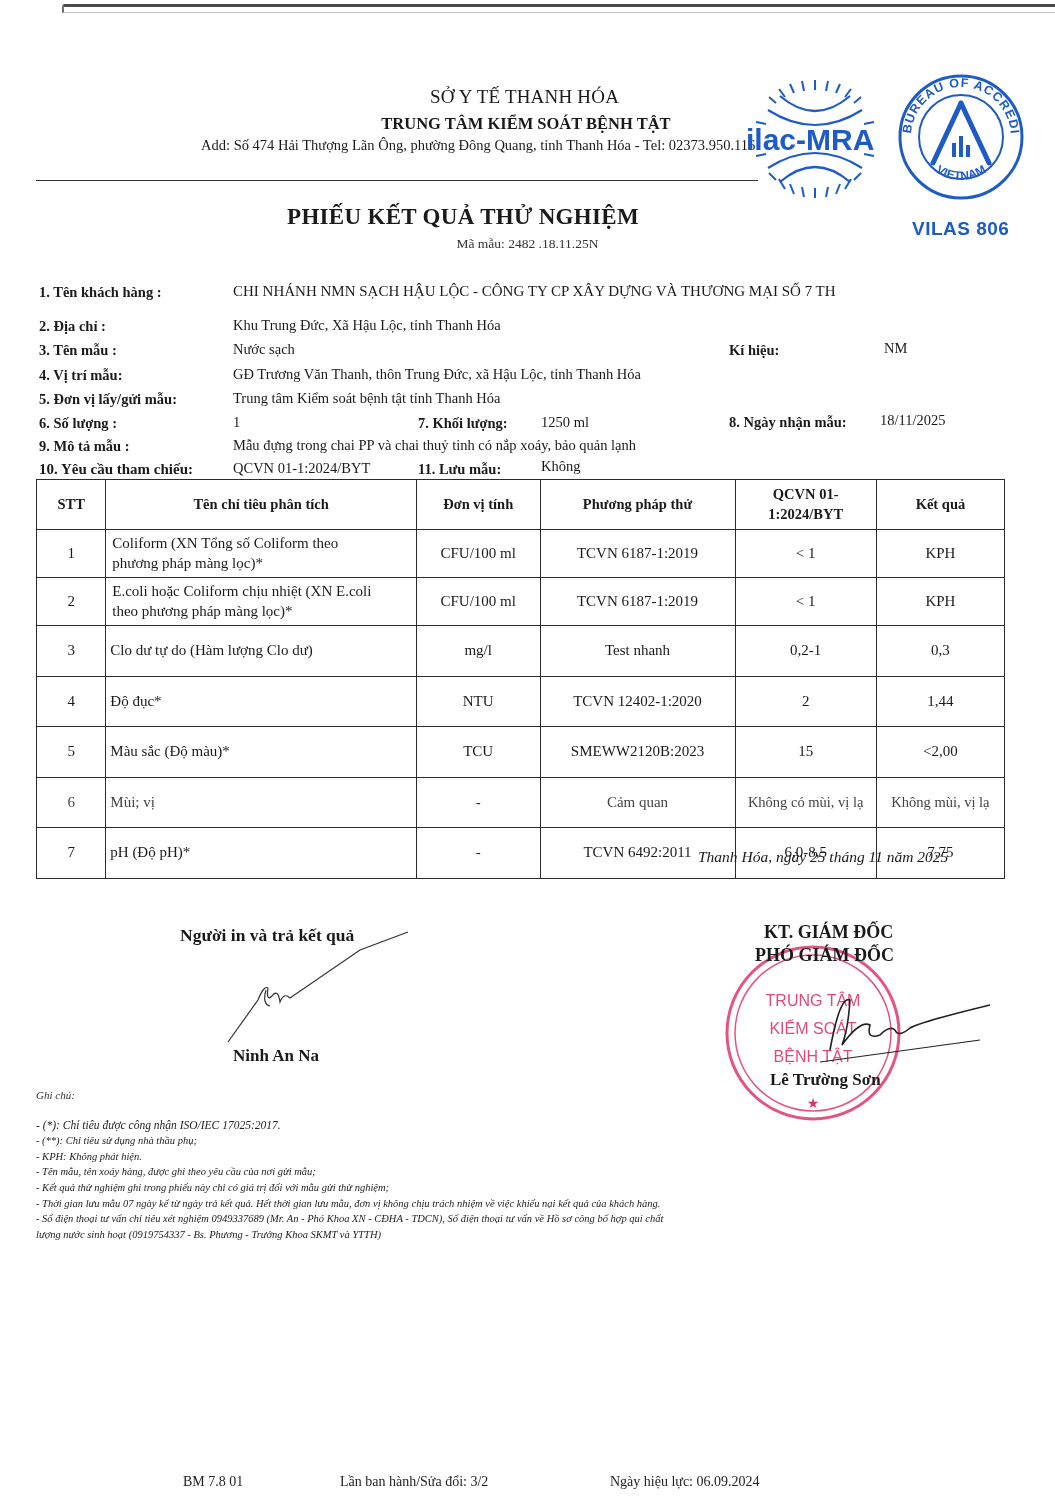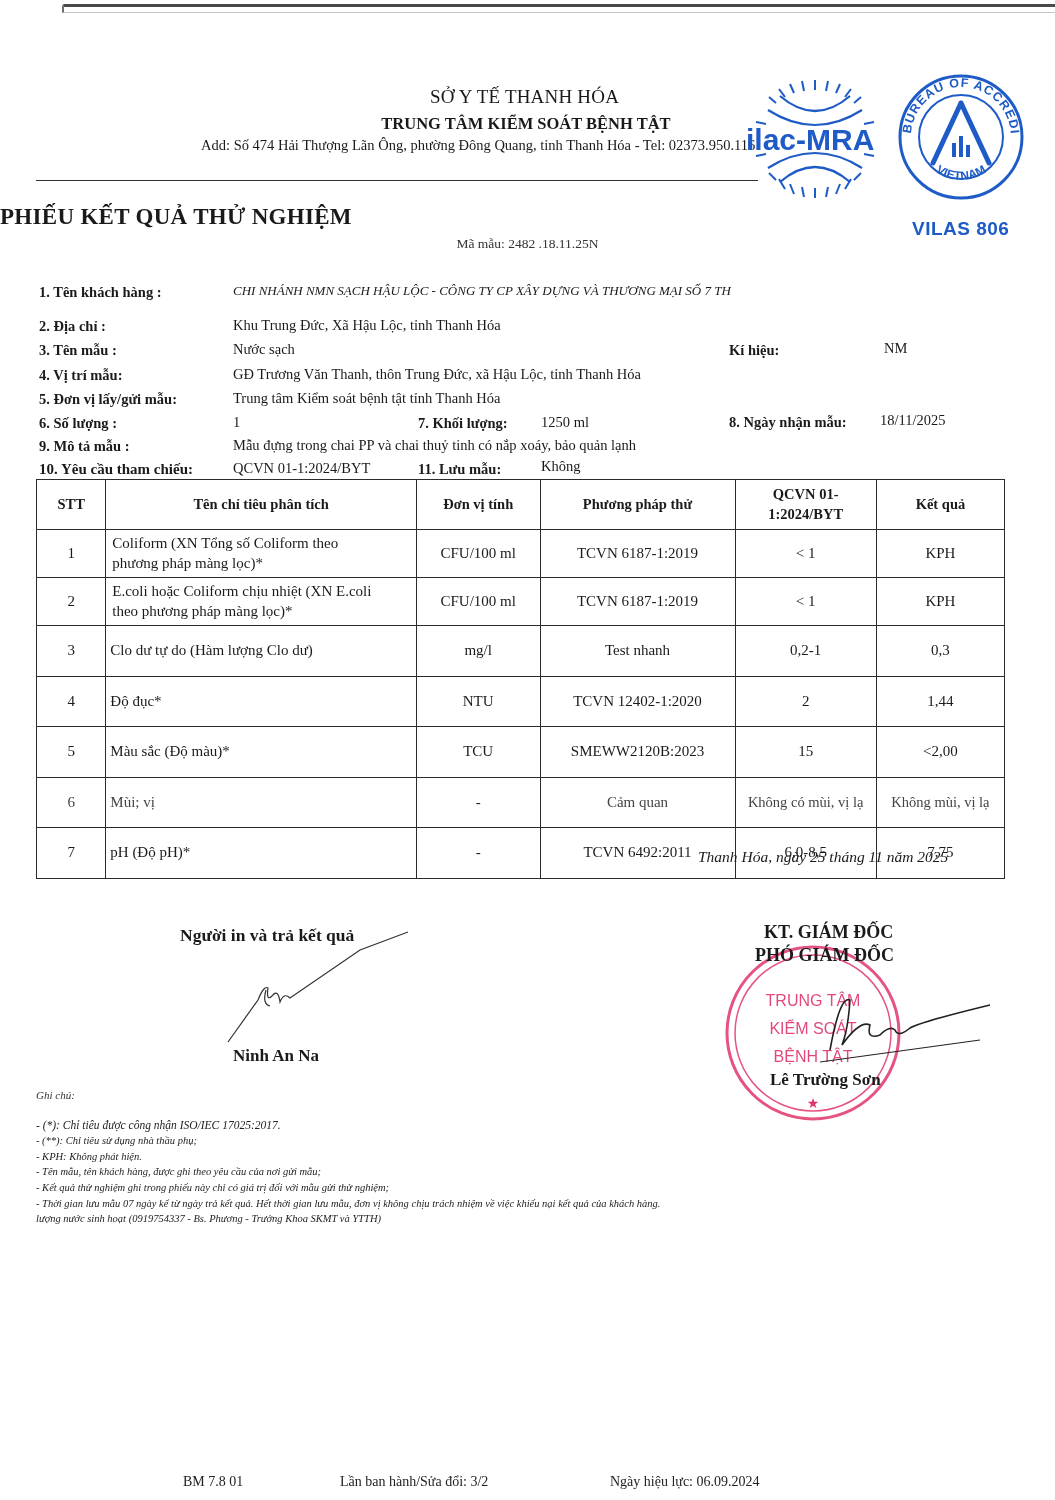--- a/index.html
+++ b/index.html
@@ -11,21 +11,21 @@
   .hdr-org1 { position: absolute; top: 86px; left: 0; width: 1055px; text-align: center; font-size: 19px; letter-spacing: 0.2px; padding-right: 6px; }
   .hdr-org1 span { display: inline-block; margin-left: 0; }
   .hdr-org2 { position: absolute; top: 114px; left: 0; width: 1052px; text-align: center; font-size: 16.5px; font-weight: bold; }
   .hdr-addr { position: absolute; top: 137px; left: 201px; font-size: 14.5px; white-space: nowrap; }
   .hdr-rule { position: absolute; top: 180px; left: 36px; width: 722px; border-top: 1.5px solid #333; }
 
   .ilac { position: absolute; left: 740px; top: 78px; width: 150px; height: 122px; }
   .boa { position: absolute; left: 897px; top: 73px; width: 128px; height: 128px; }
   .vilas { position: absolute; left: 912px; top: 218px; font-family: "Liberation Sans", "DejaVu Sans", sans-serif; font-weight: bold; font-size: 19px; color: #1e5bc6; letter-spacing: 0.5px; }
 
-  .title { position: absolute; top: 204px; left: 0; width: 926px; text-align: left; font-size: 23px; font-weight: bold; letter-spacing: 0.3px; }
+  .title { position: absolute; top: 204px; left: 0; width: 926px; text-align: center; font-size: 23px; font-weight: bold; letter-spacing: 0.3px; }
   .code { position: absolute; top: 236px; left: 0; width: 1055px; text-align: center; font-size: 13.5px; color: #333; }
   .info-label { position: absolute; font-weight: bold; font-size: 14.5px; white-space: nowrap; }
   .info-val { position: absolute; font-size: 14.5px; white-space: nowrap; }
 
   table.results { position: absolute; left: 36px; top: 479px; width: 969px; border-collapse: collapse; font-size: 15px; }
   table.results th, table.results td { border: 1.5px solid #2b2b2b; text-align: center; vertical-align: middle; }
   table.results th { font-weight: bold; height: 50px; font-size: 14.5px; line-height: 1.35; }
   table.results td { height: 50.5px; line-height: 1.3; }
   table.results td.name { text-align: left; padding-left: 4px; }
   table.results td.name.indent { padding-left: 6px; }
@@ -104,21 +104,21 @@
   <rect x="55" y="70" width="4" height="14" fill="#1e5bc6"></rect>
   <rect x="62" y="63" width="4" height="21" fill="#1e5bc6"></rect>
   <rect x="69" y="72" width="4" height="12" fill="#1e5bc6"></rect>
 </svg>
 <div class="vilas">VILAS 806</div>
 
 <div class="title">PHIẾU KẾT QUẢ THỬ NGHIỆM</div>
 <div class="code">Mã mẫu: 2482 .18.11.25N</div>
 
 <div class="info-label" style="left:39px;top:284px;">1. Tên khách hàng :</div>
-<div class="info-val" style="left:233px;top:283px;font-size:13px;font-style:italic;">CHI NHÁNH NMN SẠCH HẬU LỘC - CÔNG TY CP XÂY DỰNG VÀ THƯƠNG MẠI SỐ 7 TH</div>
+<div class="info-val" style="left:233px;top:283px;font-size:15px;">CHI NHÁNH NMN SẠCH HẬU LỘC - CÔNG TY CP XÂY DỰNG VÀ THƯƠNG MẠI SỐ 7 TH</div>
 
 <div class="info-label" style="left:39px;top:318px;">2. Địa chỉ :</div>
 <div class="info-val" style="left:233px;top:317px;">Khu Trung Đức, Xã Hậu Lộc, tỉnh Thanh Hóa</div>
 
 <div class="info-label" style="left:39px;top:342px;">3. Tên mẫu :</div>
 <div class="info-val" style="left:233px;top:341px;">Nước sạch</div>
 <div class="info-label" style="left:729px;top:342px;">Kí hiệu:</div>
 <div class="info-val" style="left:884px;top:340px;">NM</div>
 
 <div class="info-label" style="left:39px;top:367px;">4. Vị trí mẫu:</div>
@@ -243,22 +243,23 @@
   <path d="M10 60 Q20 5 30 10 Q28 40 22 55 Q40 30 50 35 Q46 50 60 45 Q70 35 75 40 Q78 48 90 38 Q100 32 170 15" fill="none" stroke="#222" stroke-width="1.6"></path>
   <path d="M0 72 L160 50" fill="none" stroke="#222" stroke-width="1.2"></path>
 </svg>
 <div class="sig-right-name">Lê Trường Sơn</div>
 
 <div class="notes">
   <div class="ghi-chu">Ghi chú:</div>
   <div class="note-first">-  (*): Chỉ tiêu được công nhận  ISO/IEC 17025:2017.</div>
   <div>- (**): Chỉ tiêu sử dụng nhà thầu phụ;</div>
   <div>- KPH: Không phát hiện.</div>
-  <div>- Tên mẫu, tên khách hàng, được ghi theo yêu cầu của nơi gửi mẫu;</div>
+  <div>- Tên mẫu, tên xoáy hàng, được ghi theo yêu cầu của nơi gửi mẫu;</div>
   <div>- Kết quả thử nghiệm ghi trong phiếu này chỉ có giá trị đối với mẫu gửi thử nghiệm;</div>
   <div>- Thời gian lưu mẫu 07 ngày kể từ ngày trả kết quả. Hết thời gian lưu mẫu, đơn vị  không chịu trách nhiệm về việc khiếu nại kết quả của khách hàng.</div>
+  <div>- Số điện thoại tư vấn chỉ tiêu xét nghiệm 0949337689 (Mr. An - Phó Khoa XN - CĐHA - TDCN), Số điện thoại tư vấn về Hồ sơ công bố hợp qui chất</div>
   <div>lượng nước sinh hoạt (0919754337 - Bs. Phương - Trưởng Khoa SKMT và YTTH)</div>
 </div>
 
 <div class="footer" style="left:183px;">BM 7.8 01</div>
 <div class="footer" style="left:340px;">Lần ban hành/Sửa đổi: 3/2</div>
 <div class="footer" style="left:610px;">Ngày hiệu lực: 06.09.2024</div>
 <div class="footer" style="left:863px;margin-top:43px;">Trang 1/1</div>
 
 </body></html>

